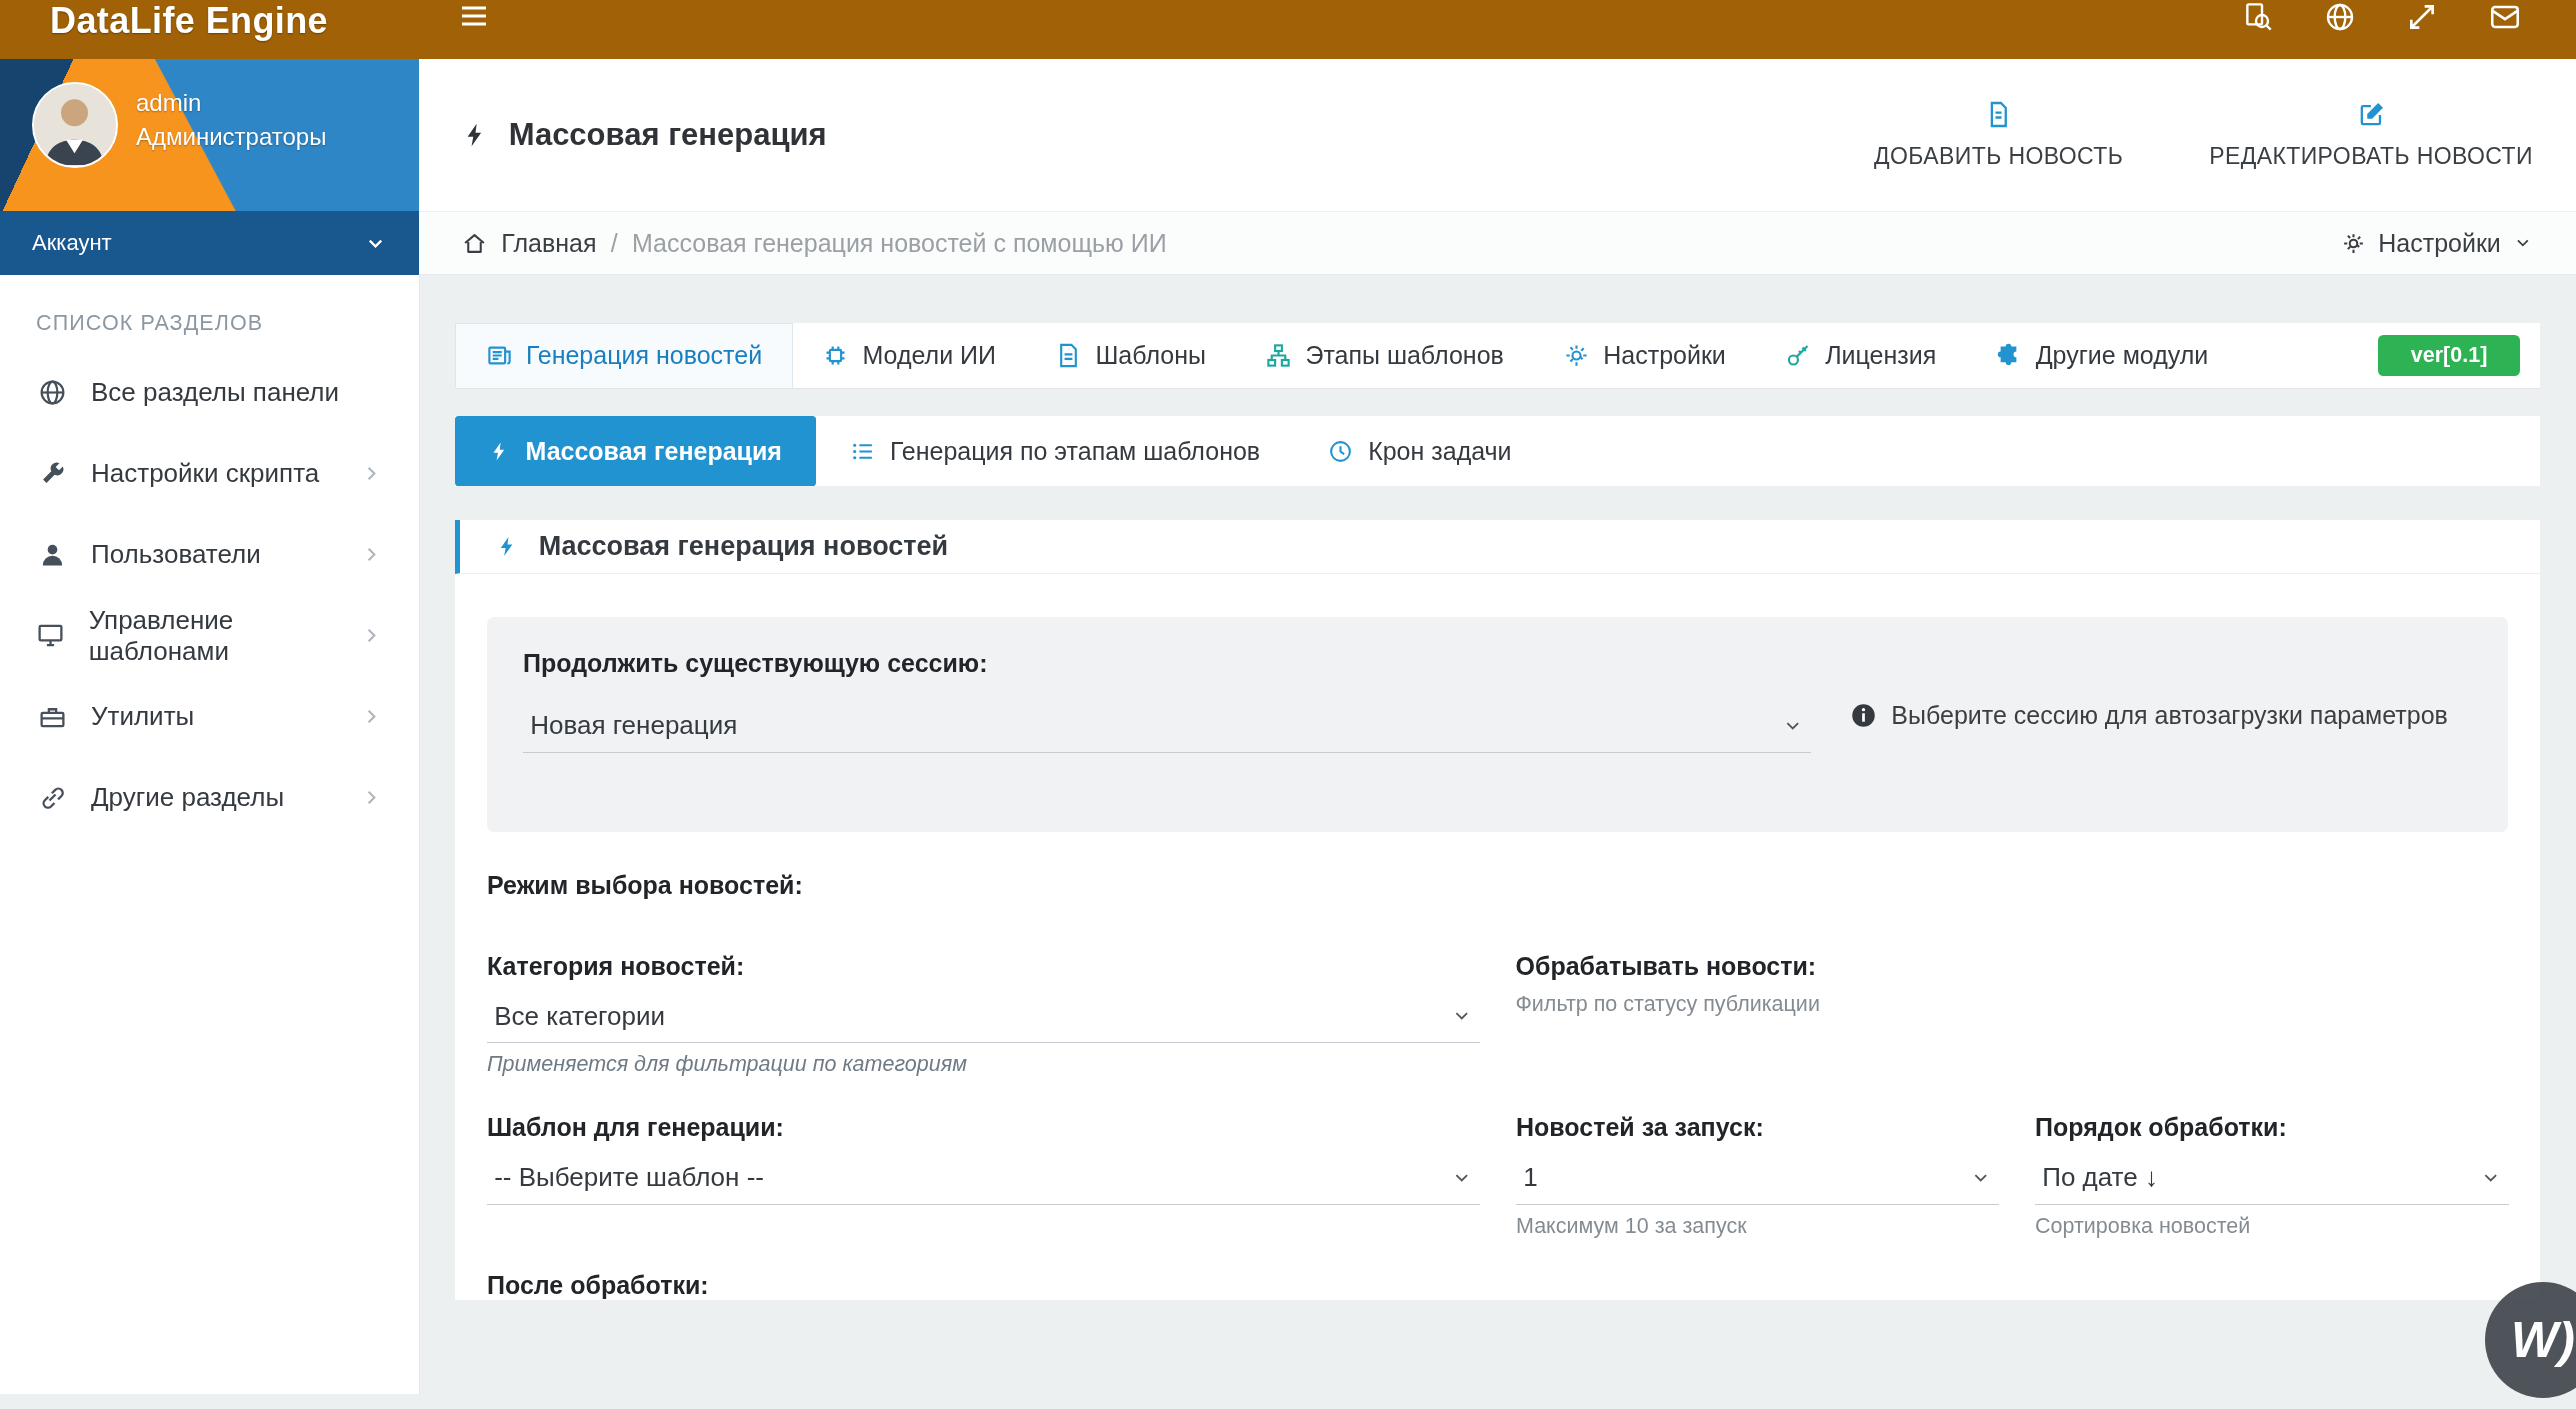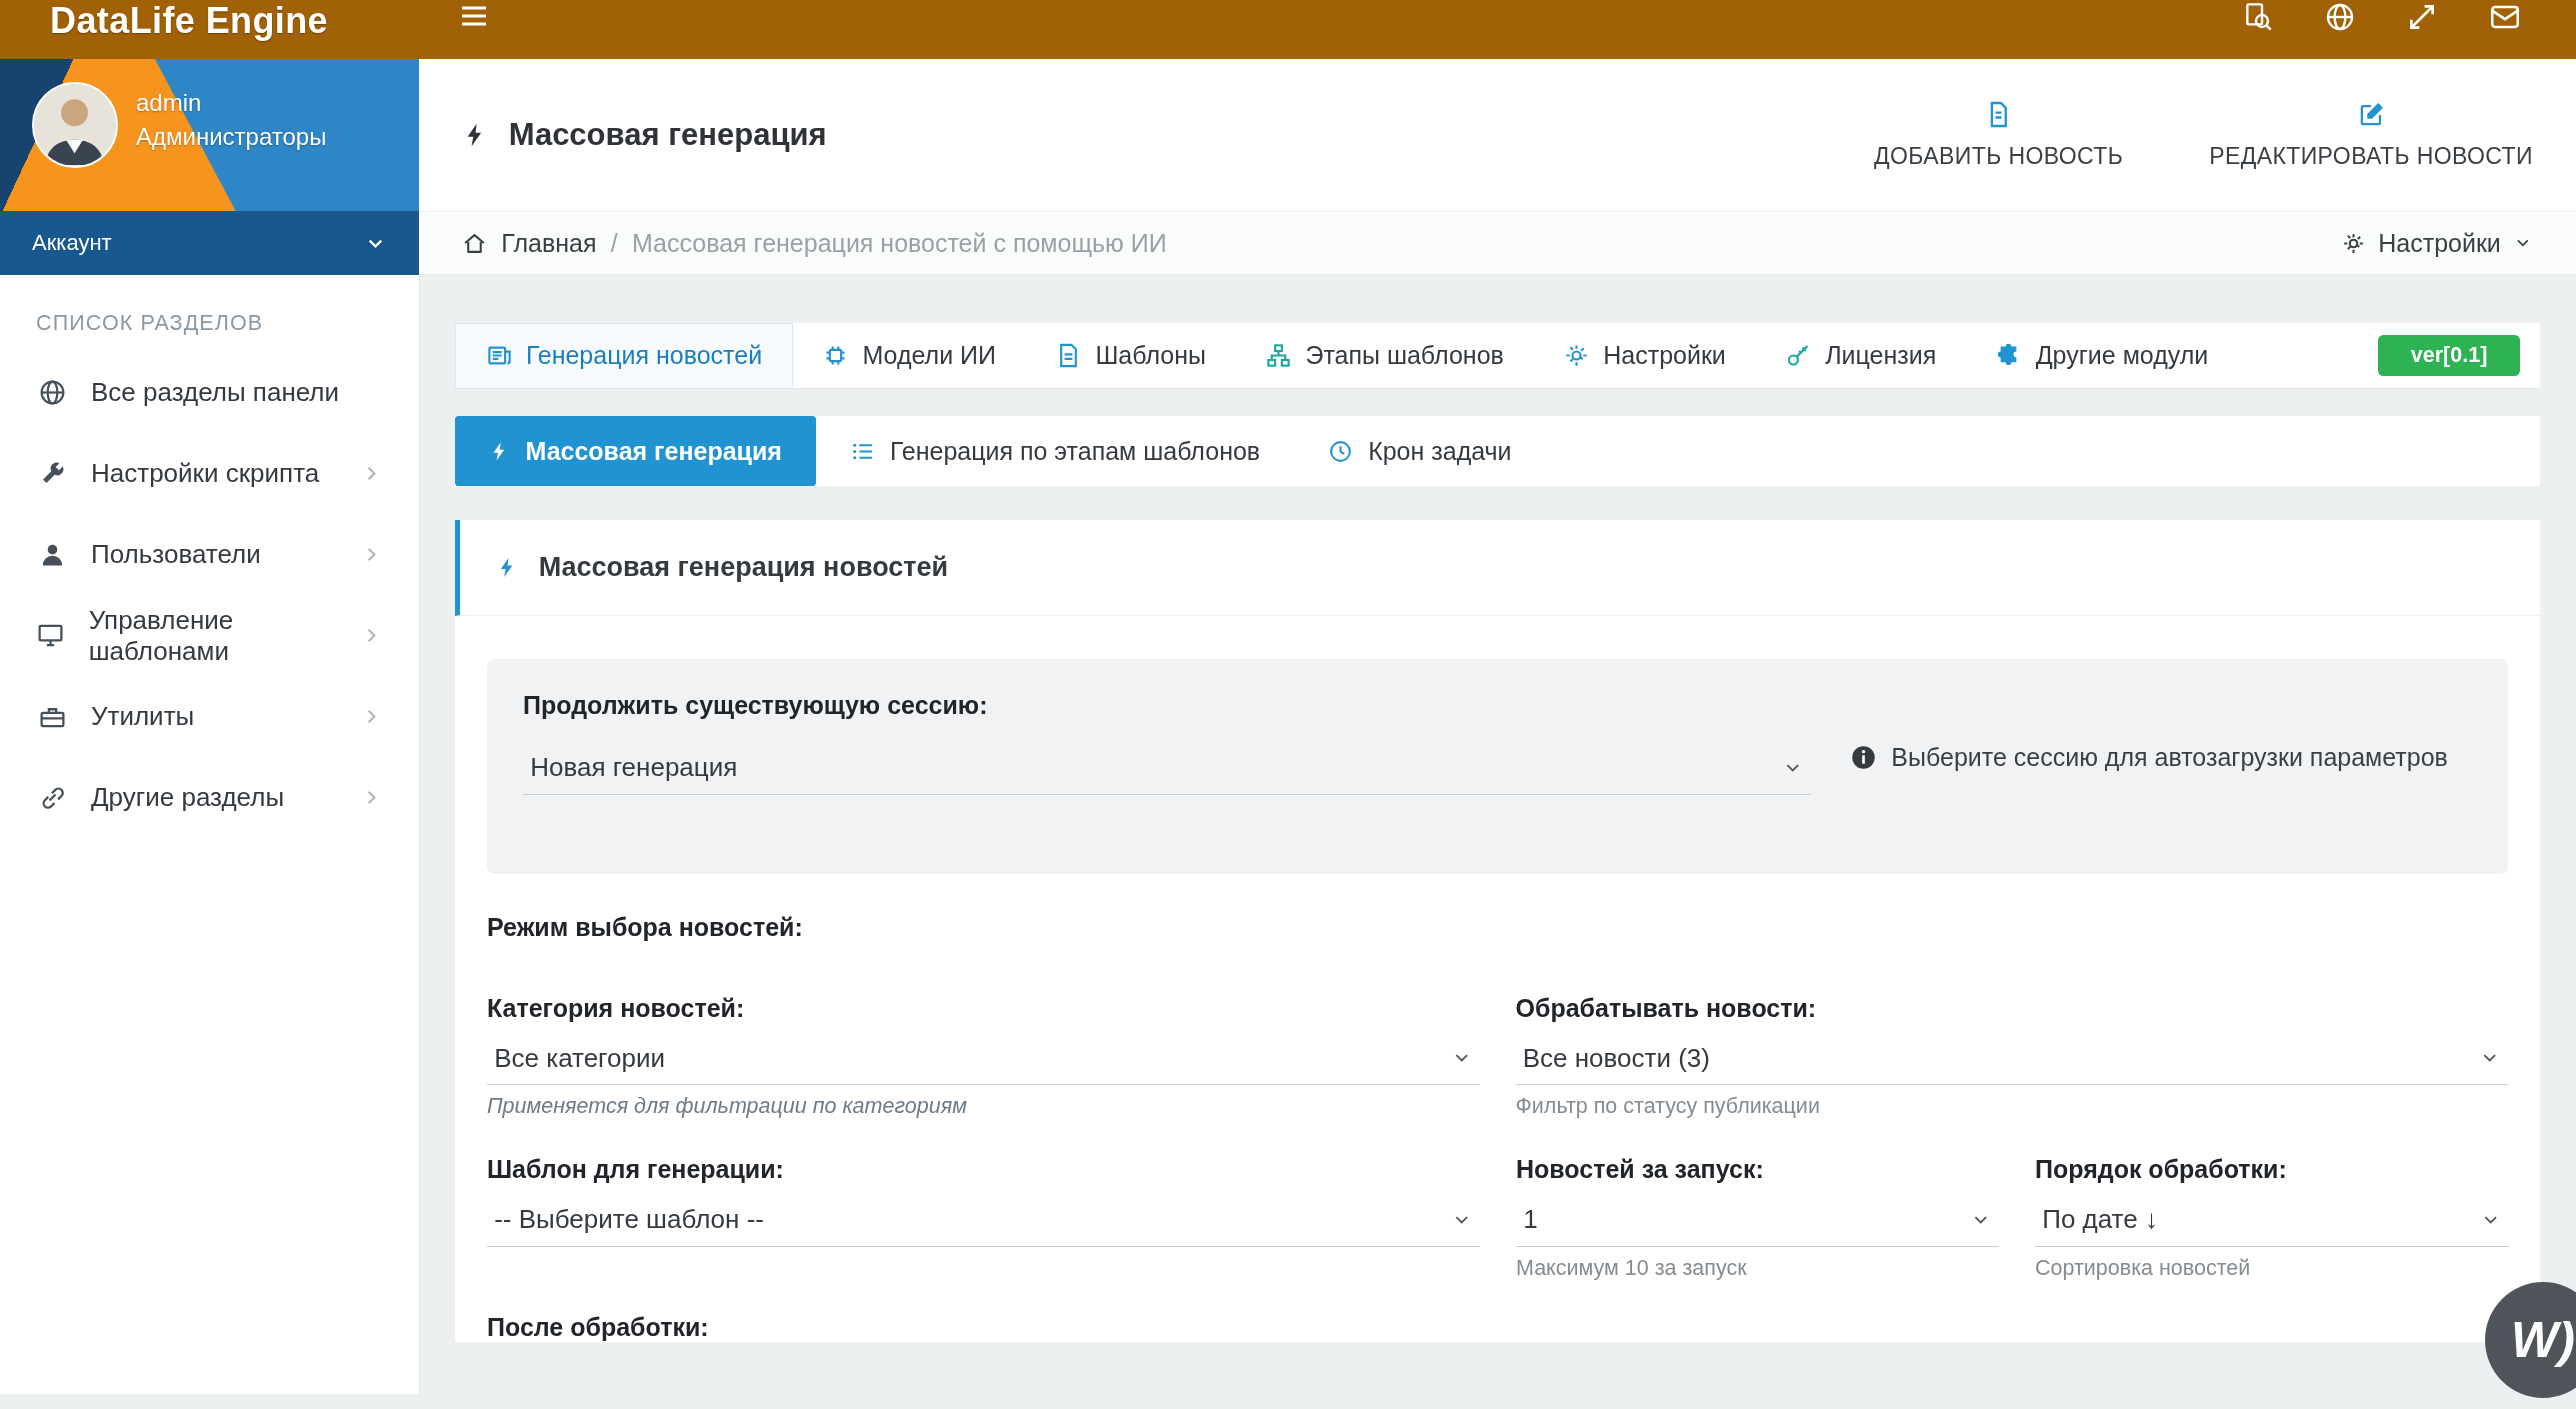--- a/index.html
+++ b/index.html
@@ -65,21 +65,21 @@
   .ver-badge { margin:12.5px 19.7px 12.5px auto; align-self:center; background:#2db353; color:#fff;
     font-size:21.5px; font-weight:bold; padding:8px 33px; border-radius:5.4px; }
 
   
   .subtabs { margin-top:27px; background:#fff; height:70px; display:flex; align-items:stretch; }
   .subtab { display:flex; align-items:center; gap:15px; padding:0 34px; font-size:25px; color:#343a40; cursor:pointer; }
   .subtab.active { background:#2193d1; color:#fff; font-weight:600; border-radius:3.6px; }
 
   
   .panel { margin-top:34px; background:#fff; flex:1; }
-  .panel-header { height:96px; border-left:5.4px solid #2193d1; border-bottom:0.9px solid #eceff1;
+  .panel-header { height:54px; border-left:5.4px solid #2193d1; border-bottom:0.9px solid #eceff1;
     display:flex; align-items:center; padding:0 36px; }
   .panel-title { font-size:27px; font-weight:bold; color:#343a40; margin-left:19.7px; }
   .panel-body { padding:43px 32px 0; }
 
   .session-box { background:#f1f2f4; border-radius:7.2px; padding:32px 36px; height:215px; }
   .field-label { font-size:25px; font-weight:bold; color:#212529; }
   .session-row { margin-top:23px; display:flex; align-items:flex-start; }
   .session-row .select { flex:0 0 1288px; }
   .session-hint { display:flex; align-items:center; gap:14.3px; margin-left:39px; font-size:25px; color:#3a3f44; }
 
@@ -409,26 +409,20 @@
               <div class="select">
                 <span>Все категории</span>
                 <svg width="21.5" height="21.5" viewBox="0 0 24 24" fill="none" stroke="currentColor" stroke-width="2">
                     <path d="M6 9l6 6 6-6"></path>
                   </svg>
               </div>
               <div class="hint italic">Применяется для фильтрации по категориям</div>
             </div>
             <div class="field">
               <span class="field-label">Обрабатывать новости:</span>
-              <div class="select">
-                <span>Все новости (3)</span>
-                <svg width="21.5" height="21.5" viewBox="0 0 24 24" fill="none" stroke="currentColor" stroke-width="2">
-                    <path d="M6 9l6 6 6-6"></path>
-                  </svg>
-              </div>
               <div class="hint">Фильтр по статусу публикации</div>
             </div>
           </div>
 
           <div class="grid-3">
             <div class="field">
               <span class="field-label">Шаблон для генерации:</span>
               <div class="select">
                 <span>-- Выберите шаблон --</span>
                 <svg width="21.5" height="21.5" viewBox="0 0 24 24" fill="none" stroke="currentColor" stroke-width="2">

